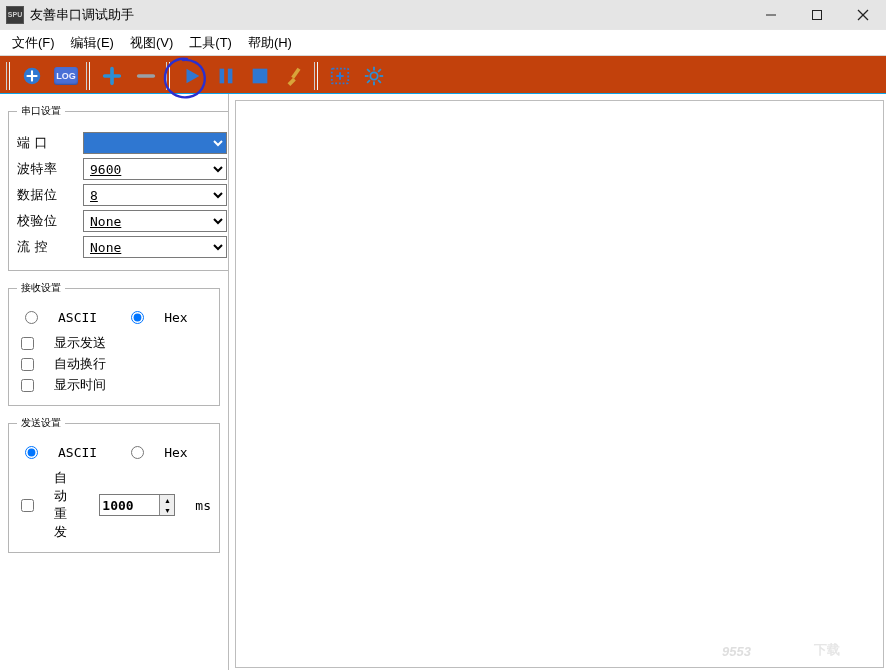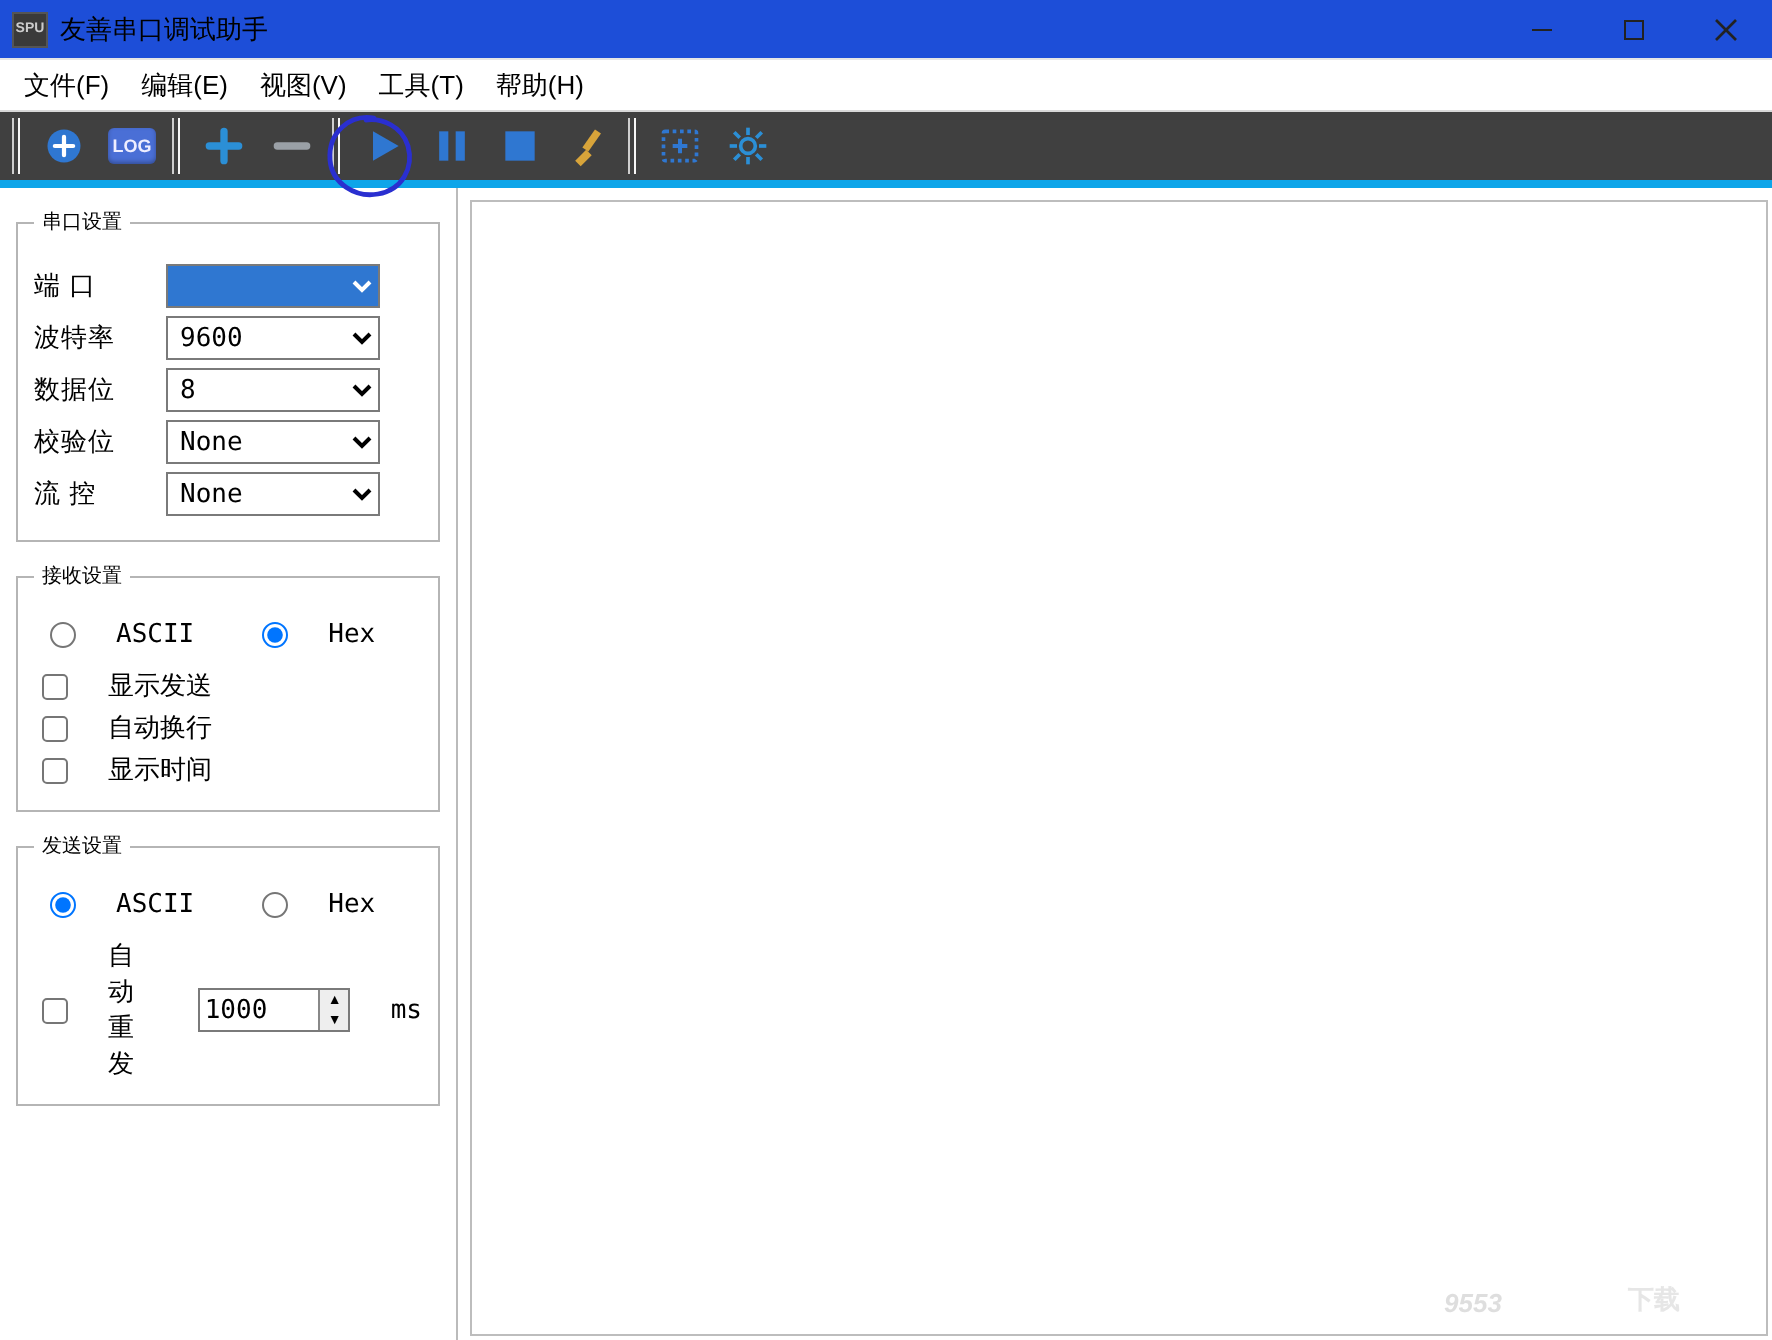--- a/index.html
+++ b/index.html
@@ -1,32 +1,32 @@
 <!DOCTYPE html>
 <html><head>
 <meta charset="utf-8">
 <style>
   * { box-sizing: border-box; font-family: "Microsoft YaHei", "SimSun", Tahoma, sans-serif; font-size: 13px; }
   html, body { margin: 0; padding: 0; }
   body { width: 886px; height: 670px; background: #fff; position: relative; overflow: hidden; }
 
   
-  .titlebar { height: 30px; display: flex; align-items: center; border-bottom: 1px solid #e6e6e6; background: #1d4ed8; }
+  .titlebar { height: 30px; display: flex; align-items: center; border-bottom: 1px solid #e6e6e6; background: #e5e5e5; }
   .titlebar .app-icon { width: 18px; height: 18px; margin: 0 6px 0 6px; background: #3a3a3a; border: 1px solid #555; display: flex; align-items: center; justify-content: center; color: #ccc; font-size: 7px; font-weight: bold; }
   .titlebar .title { flex: 0 0 auto; }
   .titlebar .spacer { flex: 1; }
   .winbtn { width: 46px; height: 30px; display: flex; align-items: center; justify-content: center; color: #333; }
   .winbtn svg { display: block; }
 
   
   .menubar { height: 26px; display: flex; align-items: flex-end; padding: 0 4px; border-bottom: 1px solid #d8d8d8; }
   .menuitem { padding: 3px 8px; cursor: default; }
 
   
-  .toolbar { height: 38px; padding: 3px 6px; display: flex; align-items: flex-start; gap: 6px; border-bottom: 4px solid #0ea5e9; background: #404040; }
+  .toolbar { height: 38px; padding: 3px 6px; display: flex; align-items: flex-end; gap: 6px; border-bottom: 1px solid #0ea5e9; background: #c2410c; }
   .toolbar .sepv { width: 4px; height: 28px; border-left: 1px solid #cfcfcf; border-right: 1px solid #f7f7f7; margin-right: 2px; }
   .tbtn { width: 28px; height: 28px; display: flex; align-items: center; justify-content: center; background: #fff0; border-radius: 3px; }
   .ic { width: 22px; height: 22px; }
   .log-badge { width: 24px; height: 18px; border-radius: 3px; background: #4a6fd6; color: #eef; font-size: 9px; font-weight: bold; display: flex; align-items: center; justify-content: center; box-shadow: inset 0 -1px 2px rgba(0,0,0,.3); }
 
   
   .annotation { position: absolute; left: 161px; top: 56px; width: 48px; height: 44px; pointer-events: none; z-index: 50; }
 
   
   .client { display: flex; flex-direction: row; height: calc(670px - 30px - 26px - 38px); }
@@ -37,27 +37,27 @@
   
   fieldset.gbox { border: 1px solid #b5b5b5; margin: 4px 4px 10px 4px; padding: 10px 8px 8px 8px; position: relative; }
   fieldset.gbox > legend { padding: 0 4px; font-size: 10px; }
 
   .row { display: flex; align-items: center; margin: 4px 0; gap: 24px; }
   .lbl { width: 42px; text-align: justify; letter-spacing: 0.5px; } 
 
   select.combo, .combo-box, input.num {
     height: 22px; border: 1px solid #7a7a7a; background: #fff; font-family: monospace; font-size: 13px; padding: 0 2px;
   }
-  select.combo { width: 107px; }
+  select.combo { width: 144px; text-decoration: underline; }
   select.combo.port { background:#2f77d1; color:#fff; }
   input.num { width: 76px; font-family: monospace; }
 
   
   .opt { display: flex; align-items: center; gap: 20px; margin: 3px 0 3px 4px; font-family: monospace; }
-  .opt input { margin: 0; }
+  .opt input { margin: 0; font-weight: bold; }
   .optline { display: flex; gap: 30px; align-items: center; margin: 2px 0 6px 4px; }
   .monolabel { font-family: monospace; }
   .mslabel { font-family: monospace; margin-left: 0; }
 
   .spinwrap { position: relative; display:inline-block; }
   .spinbtns { position:absolute; right:1px; top:1px; bottom:1px; width:15px; display:flex; flex-direction:column; }
   .spinbtns div { flex:1; border-left:1px solid #888; display:flex; align-items:center; justify-content:center; font-size:7px; background:#eee; }
 
   
   .watermark { position: absolute; right: 4px; bottom: 4px; pointer-events: none; }

